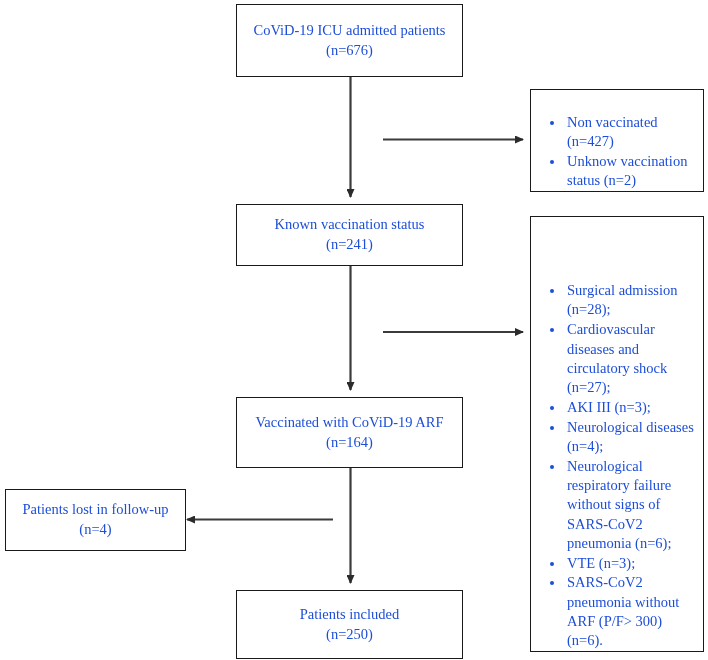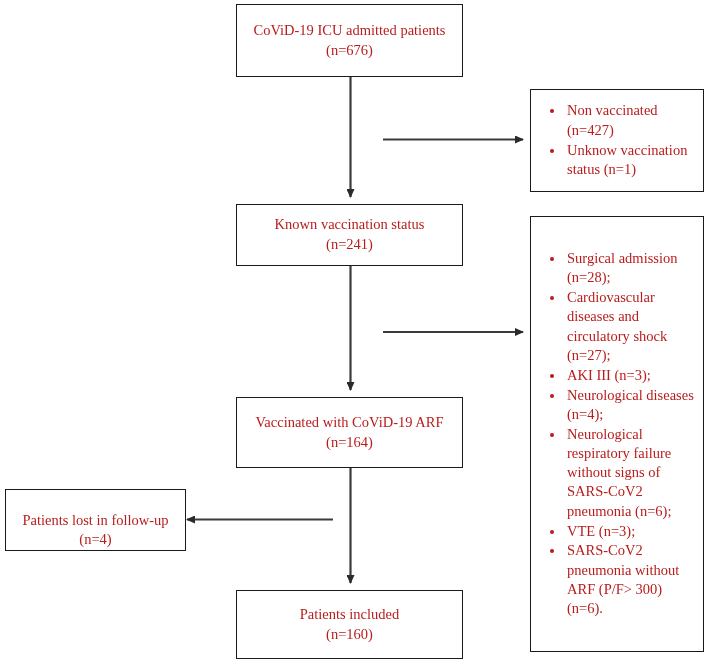--- a/index.html
+++ b/index.html
@@ -6,21 +6,21 @@
     margin: 0;
     padding: 0;
     background: #ffffff;
   }
   #flowchart {
     position: relative;
     width: 708px;
     height: 660px;
     background: #ffffff;
     font-family: "Liberation Serif", "DejaVu Serif", serif;
-    color: #b91c1c;
+    color: #1d4ed8;
     overflow: hidden;
   }
   .box {
     position: absolute;
     box-sizing: border-box;
     border: 1.5px solid #1a1a1a;
     background: #ffffff;
     display: flex;
     align-items: center;
     justify-content: center;
@@ -32,21 +32,21 @@
     padding: 0 6px;
     white-space: pre-line;
   }
   .list-box {
     position: absolute;
     box-sizing: border-box;
     border: 1.5px solid #1a1a1a;
     background: #ffffff;
     display: flex;
     flex-direction: column;
-    justify-content: center;
+    justify-content: flex-end;
   }
   .list-heading {
     font-size: 14.5px;
     line-height: 1.35;
     padding: 0 8px 0 10px;
     margin-bottom: 8px;
     text-align: left;
   }
   ul.bullets {
     margin: 0;
@@ -105,21 +105,21 @@
   </svg>
 
   <div class="box" style="left:236px; top:4px; width:227px; height:73px;">
     <div class="box-text">CoViD-19 ICU admitted patients
 (n=676)</div>
   </div>
 
   <div class="list-box" style="left:530px; top:89px; width:174px; height:103px;">
     <ul class="bullets">
       <li>Non vaccinated (n=427)</li>
-      <li>Unknow vaccination status (n=1)</li>
+      <li>Unknow vaccination status (n=2)</li>
     </ul>
   </div>
 
   <div class="box" style="left:236px; top:204px; width:227px; height:62px;justify-content:center;">
     <div class="box-text">Known vaccination status
 (n=241)</div>
   </div>
 
   <div class="list-box" style="left:530px; top:216px; width:174px; height:436px;">
     <ul class="bullets spaced">
@@ -131,23 +131,23 @@
       <li>VTE (n=3);</li>
       <li>SARS-CoV2 pneumonia without ARF (P/F&gt; 300) (n=6).</li>
     </ul>
   </div>
 
   <div class="box" style="left:236px; top:397px; width:227px; height:71px;">
     <div class="box-text">Vaccinated with CoViD-19 ARF
 (n=164)</div>
   </div>
 
-  <div class="box" style="left:5px; top:489px; width:181px; height:62px;align-items:flex-end;">
+  <div class="box" style="left:5px; top:489px; width:181px; height:62px;">
     <div class="box-text">Patients lost in follow-up
 (n=4)</div>
   </div>
 
   <div class="box" style="left:236px; top:590px; width:227px; height:69px;">
     <div class="box-text">Patients included
-(n=160)</div>
+(n=250)</div>
   </div>
 
 </div>
 
 </body></html>

